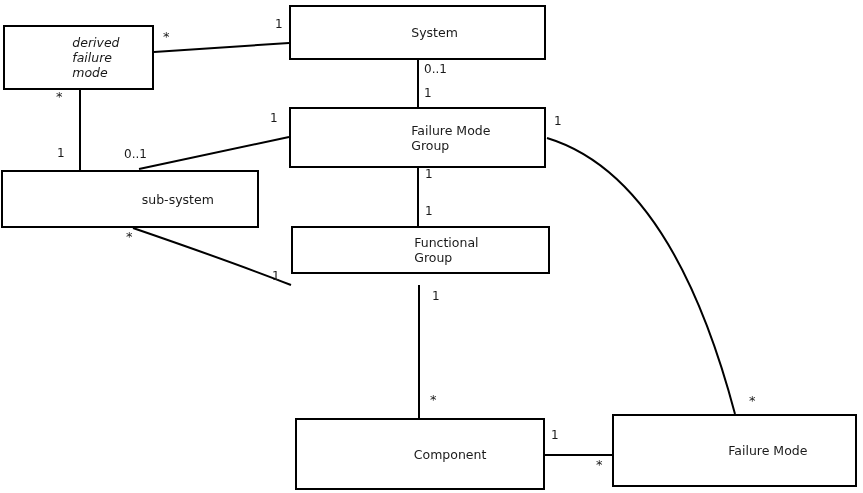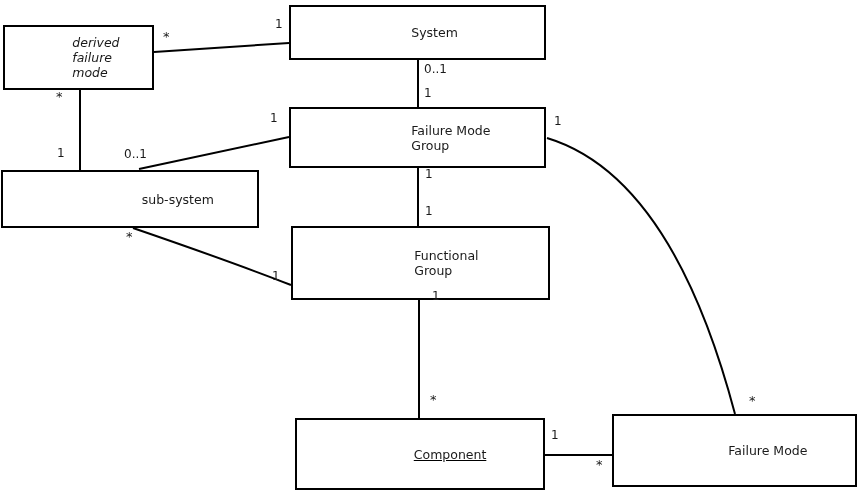--- a/index.html
+++ b/index.html
@@ -85,25 +85,25 @@
       <div class="uml-class" style="left: 289px; top: 5px; width: 257px; height: 55px;">
         <span class="class-name">System</span>
       </div>
       <div class="uml-class" style="left: 289px; top: 107px; width: 257px; height: 61px;">
         <span class="class-name">Failure Mode
 Group</span>
       </div>
       <div class="uml-class" style="left: 1px; top: 170px; width: 258px; height: 58px; padding-left: 36px;">
         <span class="class-name">sub-system</span>
       </div>
-      <div class="uml-class" style="left: 291px; top: 226px; width: 259px; height: 74px;">
+      <div class="uml-class" style="left: 291px; top: 226px; width: 259px; height: 48px;">
         <span class="class-name">Functional
 Group</span>
       </div>
-      <div class="uml-class" style="left: 295px; top: 418px; width: 250px; height: 72px; text-decoration: underline;">
+      <div class="uml-class" style="left: 295px; top: 418px; width: 250px; height: 72px;">
         <span class="class-name">Component</span>
       </div>
       <div class="uml-class" style="left: 612px; top: 414px; width: 245px; height: 73px;">
         <span class="class-name">Failure Mode</span>
       </div>
       <span class="mult-label star" style="left: 163px; top: 31px;">*</span>
       <span class="mult-label" style="left: 275px; top: 18px;">1</span>
       <span class="mult-label star" style="left: 56px; top: 91px;">*</span>
       <span class="mult-label" style="left: 57px; top: 147px;">1</span>
       <span class="mult-label" style="left: 424px; top: 63px;">0..1</span>

